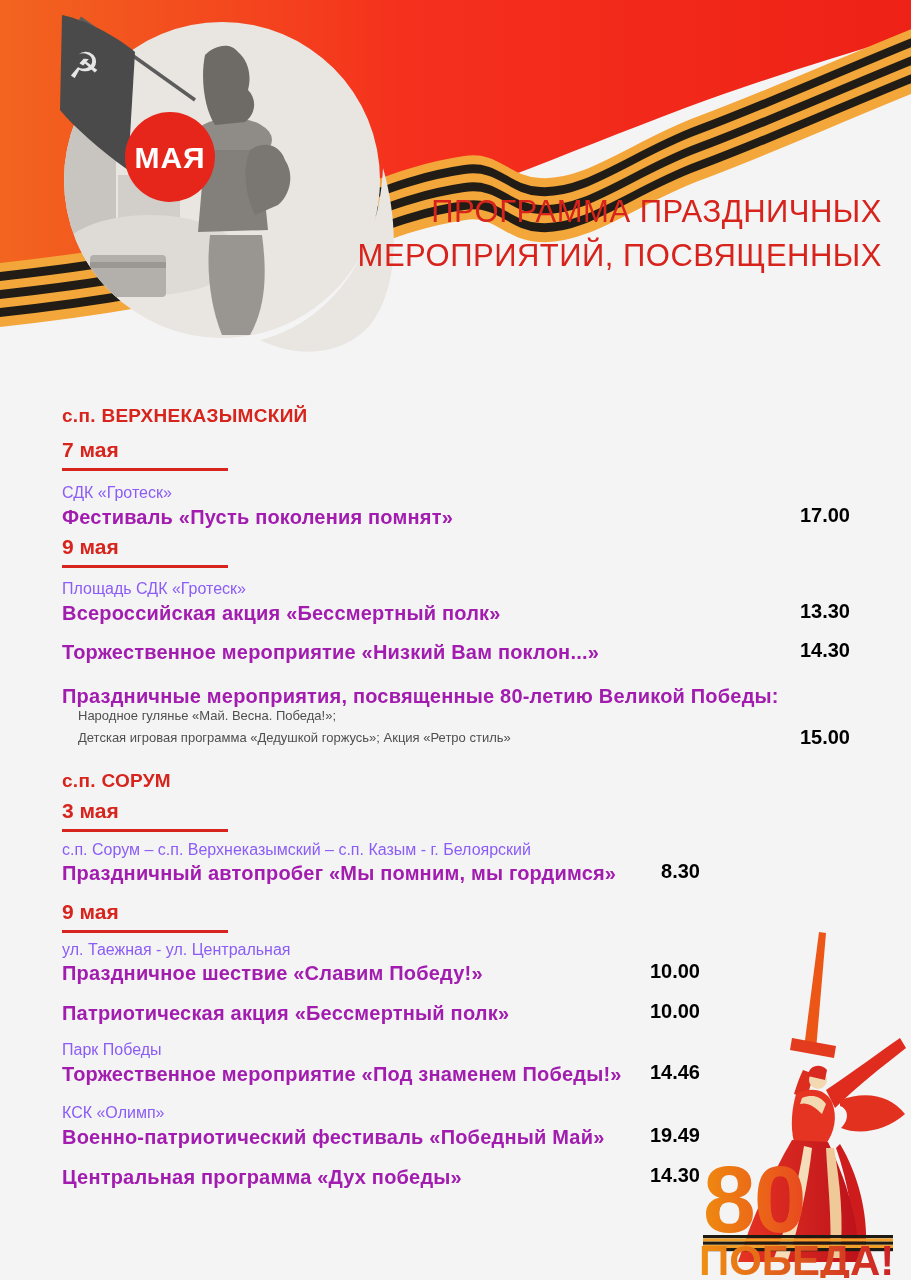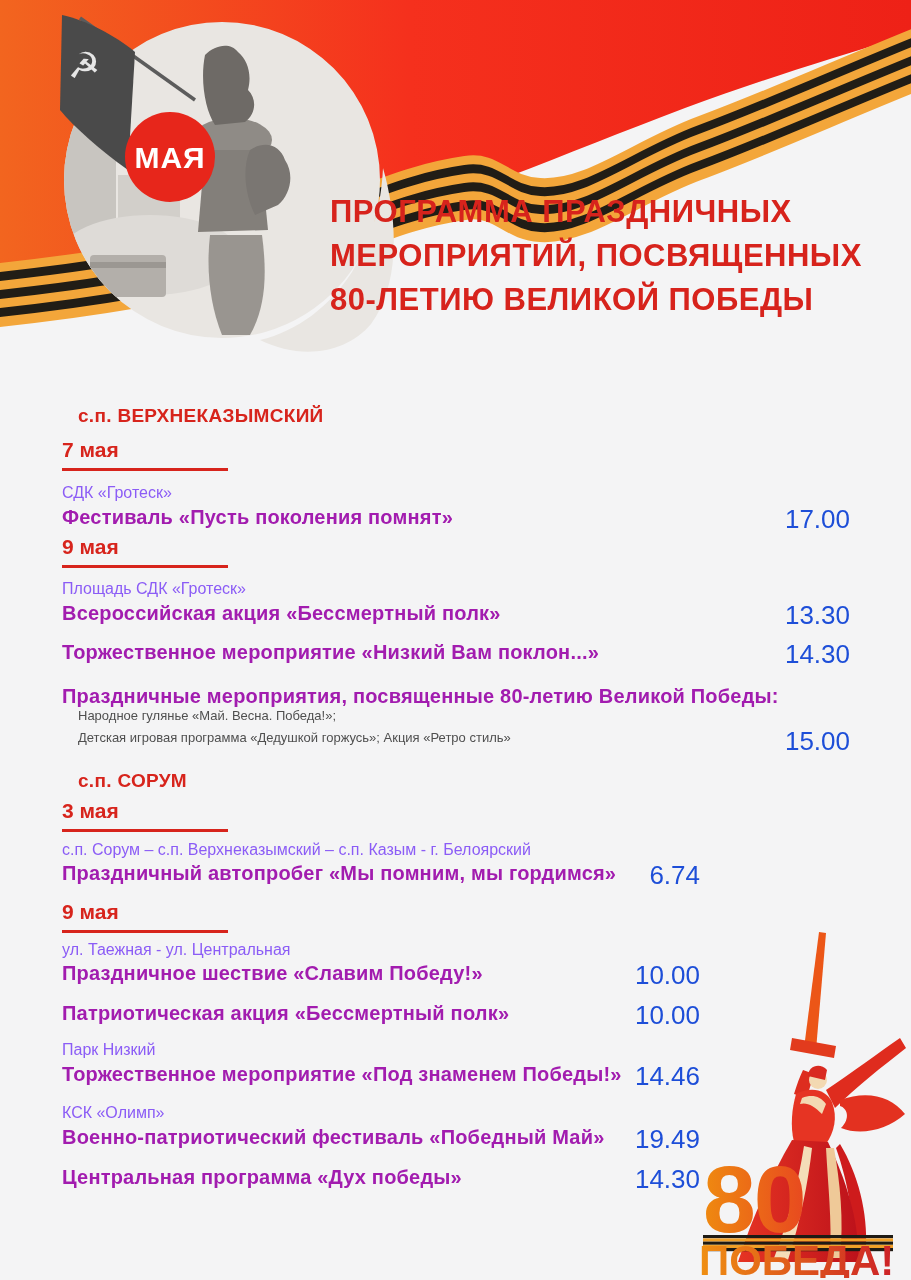--- a/index.html
+++ b/index.html
@@ -1,27 +1,27 @@
 <!DOCTYPE html>
 <html><head>
 <meta charset="utf-8">
 <style>
   html,body{margin:0;padding:0;}
   body{width:911px;height:1280px;background:#f4f4f5;font-family:"Liberation Sans",sans-serif;position:relative;overflow:hidden;}
   .page{position:absolute;inset:0;width:911px;height:1280px;}
   .header-svg{position:absolute;left:0;top:0;}
-  .main-title{position:absolute;left:330px;top:190px;width:552px;text-align:left;
-    color:#d7231c;font-weight:bold;font-size:31px;line-height:44px;letter-spacing:.5px;}
-  .section-name{position:absolute;left:62px;color:#d7241c;font-size:19px;font-weight:bold;letter-spacing:.3px;margin-left:16px;}
+  .main-title{position:absolute;left:330px;top:190px;width:552px;text-align:right;
+    color:#d7231c;font-weight:normal;font-size:31px;line-height:44px;letter-spacing:.5px;}
+  .section-name{position:absolute;left:62px;color:#d7241c;font-size:19px;font-weight:bold;letter-spacing:.3px;}
   .date-heading{position:absolute;left:62px;color:#d7241c;font-size:21px;font-weight:bold;}
   .date-rule{position:absolute;left:62px;width:166px;height:3px;background:#d7241c;}
   .ev-loc{position:absolute;left:62px;color:#8b5cf6;font-size:16px;}
   .ev-title{position:absolute;left:62px;color:#a21caf;font-size:20px;font-weight:bold;letter-spacing:.2px;}
   .ev-detail{position:absolute;left:62px;color:#4f4f4f;font-size:13px;margin-left:16px;}
-  .ev-time{position:absolute;color:#1d4ed8;font-size:26px;font-weight:normal;}
+  .ev-time{position:absolute;color:#000000;font-size:20px;font-weight:bold;}
   .tcol1{right:61px;} .tcol2{right:211px;}
   .logo-svg{position:absolute;left:695px;top:930px;}
   svg text{font-family:"Liberation Sans",sans-serif;}
 </style>
 </head>
 <body>
 
 <div class="page">
 
   <svg class="header-svg" width="911" height="360" viewBox="0 0 911 360">
@@ -72,21 +72,20 @@
       <g>
         <circle cx="170" cy="157" r="45" fill="#e7261b"></circle>
         <text x="170" y="168" font-size="30" font-weight="bold" fill="#ffffff" text-anchor="middle" letter-spacing="1">МАЯ</text>
       </g>
     </g>
   </svg>
 
   <div class="main-title">
     <div>ПРОГРАММА ПРАЗДНИЧНЫХ</div>
     <div>МЕРОПРИЯТИЙ, ПОСВЯЩЕННЫХ</div>
-    <div>80-ЛЕТИЮ ВЕЛИКОЙ ПОБЕДЫ</div>
   </div>
 
   <div class="section-name" style="top:405px">с.п. ВЕРХНЕКАЗЫМСКИЙ</div>
 
   <div class="date-heading" style="top:438px">7 мая</div>
   <div class="date-rule" style="top:468px"></div>
 
   <div>
     <div class="ev-loc" style="top:484px">СДК «Гротеск»</div>
     <div class="ev-title" style="top:506px">Фестиваль «Пусть поколения помнят»</div>
@@ -115,39 +114,39 @@
   </div>
 
   <div class="section-name" style="top:770px">с.п. СОРУМ</div>
 
   <div class="date-heading" style="top:799px">3 мая</div>
   <div class="date-rule" style="top:829px"></div>
 
   <div>
     <div class="ev-loc" style="top:841px">с.п. Сорум – с.п. Верхнеказымский – с.п. Казым - г. Белоярский</div>
     <div class="ev-title" style="top:862px">Праздничный автопробег «Мы помним, мы гордимся»</div>
-    <div class="ev-time tcol2" style="top:860px">6.74</div>
+    <div class="ev-time tcol2" style="top:860px">8.30</div>
   </div>
 
   <div class="date-heading" style="top:900px">9 мая</div>
   <div class="date-rule" style="top:930px"></div>
 
   <div>
     <div class="ev-loc" style="top:941px">ул. Таежная - ул. Центральная</div>
     <div class="ev-title" style="top:962px">Праздничное шествие «Славим Победу!»</div>
     <div class="ev-time tcol2" style="top:960px">10.00</div>
   </div>
 
   <div>
     <div class="ev-title" style="top:1002px">Патриотическая акция «Бессмертный полк»</div>
     <div class="ev-time tcol2" style="top:1000px">10.00</div>
   </div>
 
   <div>
-    <div class="ev-loc" style="top:1041px">Парк Низкий</div>
+    <div class="ev-loc" style="top:1041px">Парк Победы</div>
     <div class="ev-title" style="top:1063px">Торжественное мероприятие «Под знаменем Победы!»</div>
     <div class="ev-time tcol2" style="top:1061px">14.46</div>
   </div>
 
   <div>
     <div class="ev-loc" style="top:1104px">КСК «Олимп»</div>
     <div class="ev-title" style="top:1126px">Военно-патриотический фестиваль «Победный Май»</div>
     <div class="ev-time tcol2" style="top:1124px">19.49</div>
   </div>
 

